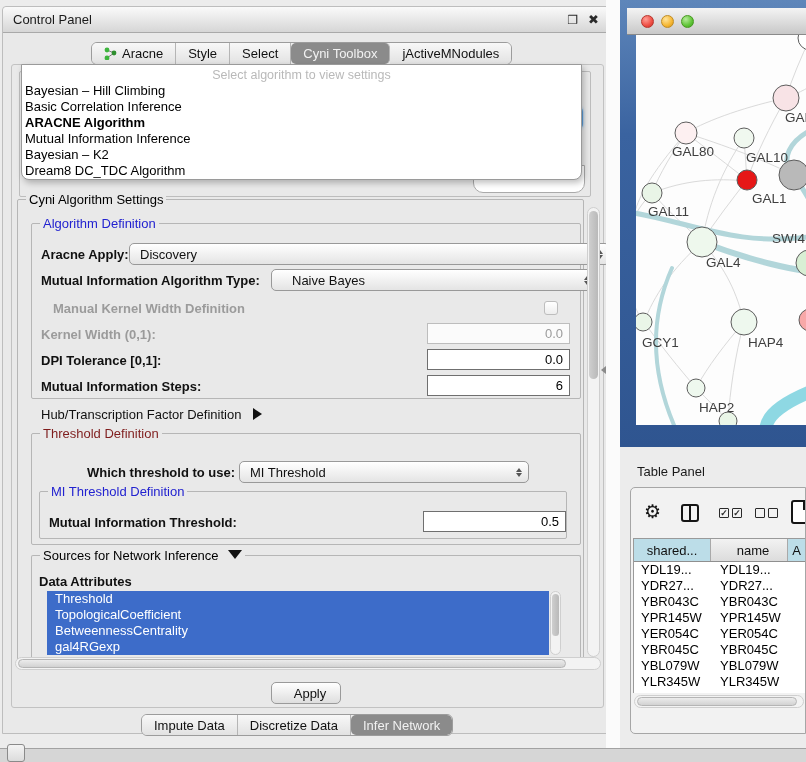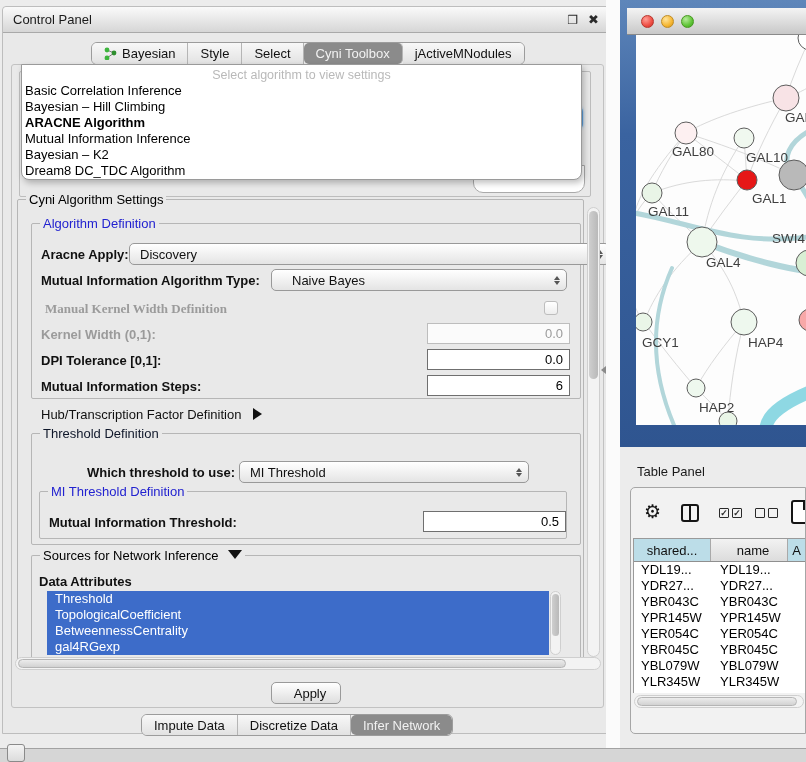--- a/index.html
+++ b/index.html
@@ -45,21 +45,21 @@
               box-shadow:2px 3px 6px rgba(0,0,0,0.25); z-index:20; overflow:hidden; }
   .dd-placeholder { text-align:center; color:#b9b9b9; font-size:12.5px; height:16px; line-height:16px; margin-top:2px; }
   .dd-item { font-size:13px; color:#000; height:16px; line-height:16px; padding-left:3px; }
   .dd-item.bold { font-weight:bold; }
 
   
   .groupbox { position:absolute; border:1px solid #b6b6b6; border-radius:2px; }
   .gb-title { position:absolute; top:-8px; left:8px; background:#e9e9e9; padding:0 3px;
               font-size:13px; color:#000; white-space:nowrap; }
   .gb-title.blue { color:#2222d0; }
-  .gb-title.green { color:#0f172a; }
+  .gb-title.green { color:#7f1d1d; }
 
   .lbl { position:absolute; font-size:13px; font-weight:bold; color:#111; white-space:nowrap; }
   .lbl.dis { color:#9b9b9b; }
 
   .combo { position:absolute; height:22px; border:1px solid #999; border-radius:5px;
            background:linear-gradient(#ffffff,#e4e4e4); display:flex; align-items:center;
            font-size:13px; color:#111; padding:0 6px 0 10px; }
   .combo .cval { flex:1; overflow:hidden; white-space:nowrap; }
   .combo .arrows { display:flex; flex-direction:column; gap:1px; align-items:center; }
   .combo .arrows i { width:0; height:0; border-left:3.5px solid transparent; border-right:3.5px solid transparent; }
@@ -159,21 +159,21 @@
 
     <div class="tabbar top" id="topTabs">
         <div class="tab">
           <span class="net-tab-icon"><svg width="13" height="13">
               <line x1="3" y1="3" x2="10" y2="6" stroke="#7a7a7a"></line>
               <line x1="3" y1="11" x2="10" y2="6" stroke="#7a7a7a"></line>
               <circle cx="3" cy="3" r="2.4" fill="#3db53d"></circle>
               <circle cx="3" cy="11" r="2.4" fill="#3db53d"></circle>
               <circle cx="10" cy="6" r="2.4" fill="#2f8f2f"></circle>
             </svg></span>
-          <span>Bayesian</span>
+          <span>Aracne</span>
         </div>
         <div class="tab">
           <span>Style</span>
         </div>
         <div class="tab">
           <span>Select</span>
         </div>
         <div class="tab sel">
           <span>Cyni Toolbox</span>
         </div>
@@ -184,22 +184,22 @@
 
     <div class="content-frame"></div>
 
     <div class="frag-group"></div>
     <div class="frag-corner"></div>
     <div class="frag-combo"></div>
 
     <div class="dropdown">
       <div class="dd-placeholder">Select algorithm to view settings</div>
       <div id="ddItems">
+          <div class="dd-item">Bayesian – Hill Climbing</div>
           <div class="dd-item">Basic Correlation Inference</div>
-          <div class="dd-item">Bayesian – Hill Climbing</div>
           <div class="dd-item bold">ARACNE Algorithm</div>
           <div class="dd-item">Mutual Information Inference</div>
           <div class="dd-item">Bayesian – K2</div>
           <div class="dd-item">Dream8 DC_TDC Algorithm</div>
         </div>
     </div>
 
     <div class="groupbox" style="left:14px; top:192px; width:567px; height:462px;">
       <span class="gb-title">Cyni Algorithm Settings</span>
     </div>
@@ -209,28 +209,28 @@
     </div>
     <span class="lbl" style="left:38px; top:240px;">Aracne Apply:</span>
     <div class="combo" style="left:126px; top:236px; width:481px;">
       <span class="cval">Discovery</span>
       <span class="arrows">
           <i class="up"></i>
           <i class="dn"></i>
         </span>
     </div>
     <span class="lbl" style="left:38px; top:266px;">Mutual Information Algorithm Type:</span>
-    <div class="combo" style="left:268px; top:262px; width:296px;padding-left:20px;">
+    <div class="combo" style="left:268px; top:262px; width:326px;padding-left:20px;">
       <span class="cval">Naive Bayes</span>
       <span class="arrows">
           <i class="up"></i>
           <i class="dn"></i>
         </span>
     </div>
-    <span class="lbl dis" style="left:42px; top:294px;font-family:Liberation Serif, serif;">Manual Kernel Width Definition</span>
+    <span class="lbl dis" style="left:50px; top:294px;">Manual Kernel Width Definition</span>
     <div class="checkbox" style="left:541px; top:294px;"></div>
     <span class="lbl dis" style="left:38px; top:320px;">Kernel Width (0,1):</span>
     <div class="field dis" style="left:424px; top:316px; width:143px;">
       <span>0.0</span>
     </div>
     <span class="lbl" style="left:38px; top:346px;">DPI Tolerance [0,1]:</span>
     <div class="field" style="left:424px; top:342px; width:143px;">
       <span>0.0</span>
     </div>
     <span class="lbl" style="left:38px; top:372px;">Mutual Information Steps:</span>

